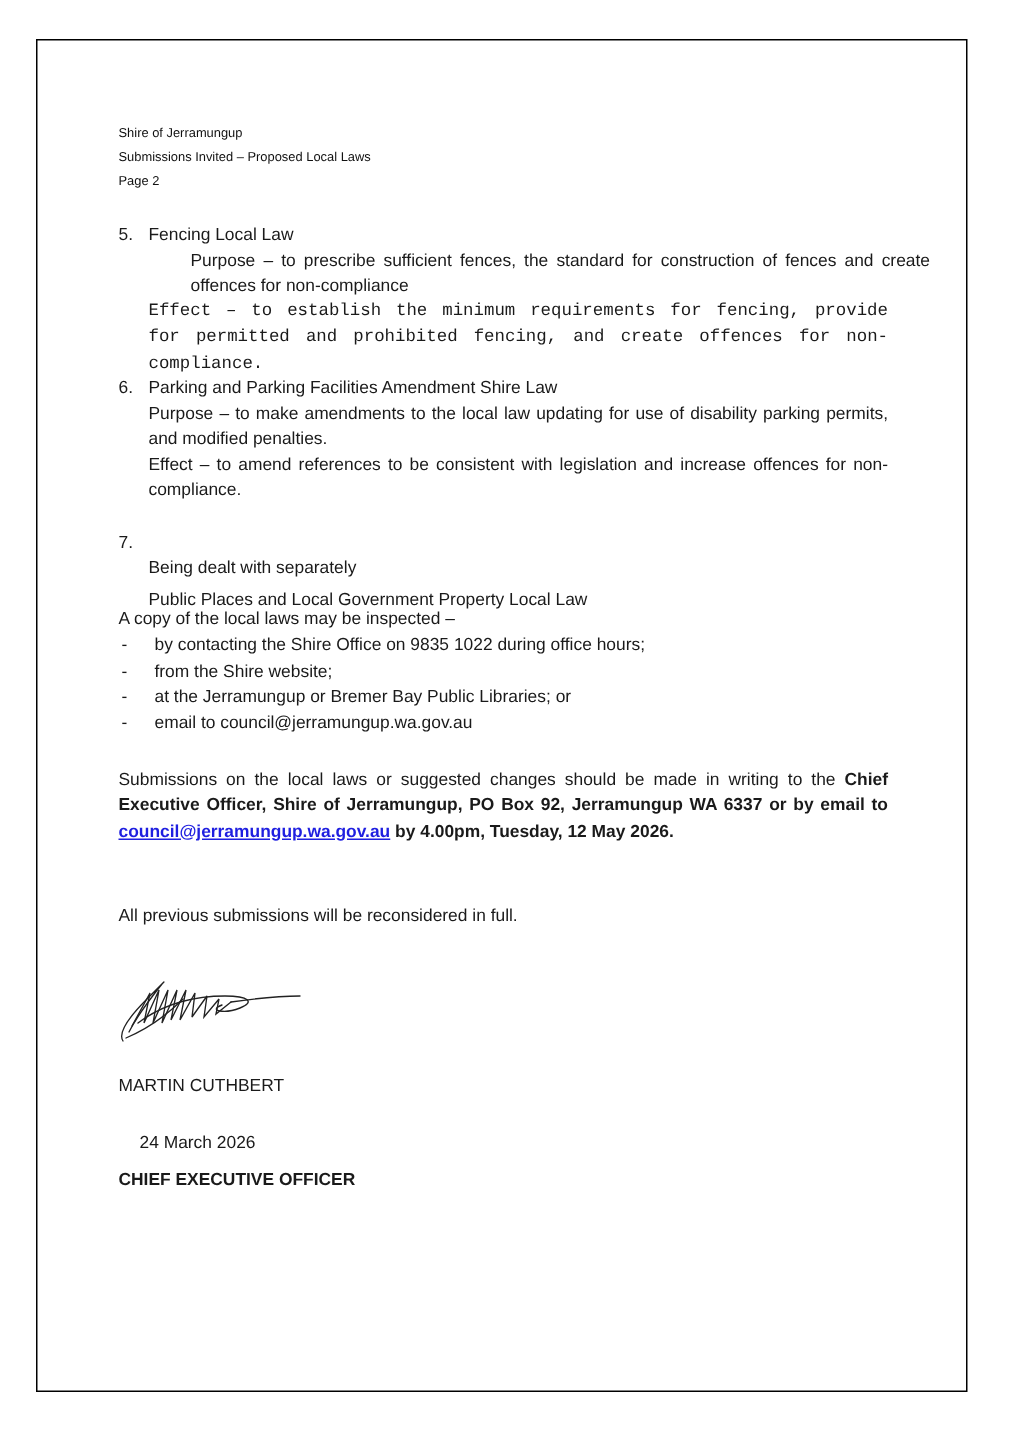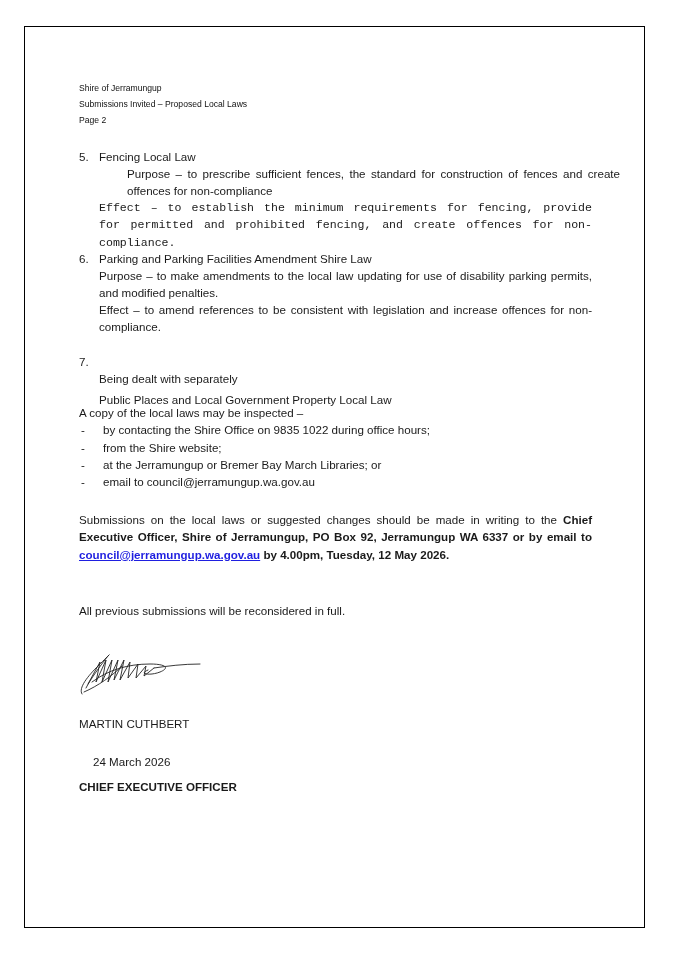--- a/index.html
+++ b/index.html
@@ -38,21 +38,21 @@
 <div class="num" style="left:79px; top:353px;">7.</div>
 <div class="txt" style="left:99px; top:363px;margin-top:28px;">Public Places and Local Government Property Local Law</div>
 <div class="txt" style="left:99px; top:370px;">Being dealt with separately</div>
 
 <div class="txt" style="left:79px; top:404px;text-align:right;">A copy of the local laws may be inspected –</div>
 <div class="dash" style="top:421px;">-</div>
 <div class="txt" style="left:103px; top:421px;">by contacting the Shire Office on 9835 1022 during office hours;</div>
 <div class="dash" style="top:439px;">-</div>
 <div class="txt" style="left:103px; top:439px;">from the Shire website;</div>
 <div class="dash" style="top:456px;">-</div>
-<div class="txt" style="left:103px; top:456px;">at the Jerramungup or Bremer Bay March Libraries; or</div>
+<div class="txt" style="left:103px; top:456px;">at the Jerramungup or Bremer Bay Public Libraries; or</div>
 <div class="dash" style="top:473px;">-</div>
 <div class="txt" style="left:103px; top:473px;">email to council@jerramungup.wa.gov.au</div>
 
 <div class="just" style="left:79px; top:511px; width:513px;"><span>Submissions on the local laws or suggested changes should be made in writing to the </span><span class="bold">Chief Executive Officer, Shire of Jerramungup, PO Box 92, Jerramungup WA 6337 or by email to</span> <a class="link bold">council@jerramungup.wa.gov.au</a><span class="bold"> by 4.00pm, Tuesday, 12 May 2026.</span></div>
 
 <div class="txt" style="left:79px; top:602px;">All previous submissions will be reconsidered in full.</div>
 
 <svg class="sig" width="125" height="52" viewBox="0 0 125 52">
   <g fill="none" stroke="#222" stroke-width="0.9" stroke-linecap="round">
     <path d="M4 46 C 0 40, 10 28, 20 18 C 28 10, 34 4, 30 8 C 22 18, 12 32, 8 40"></path>

